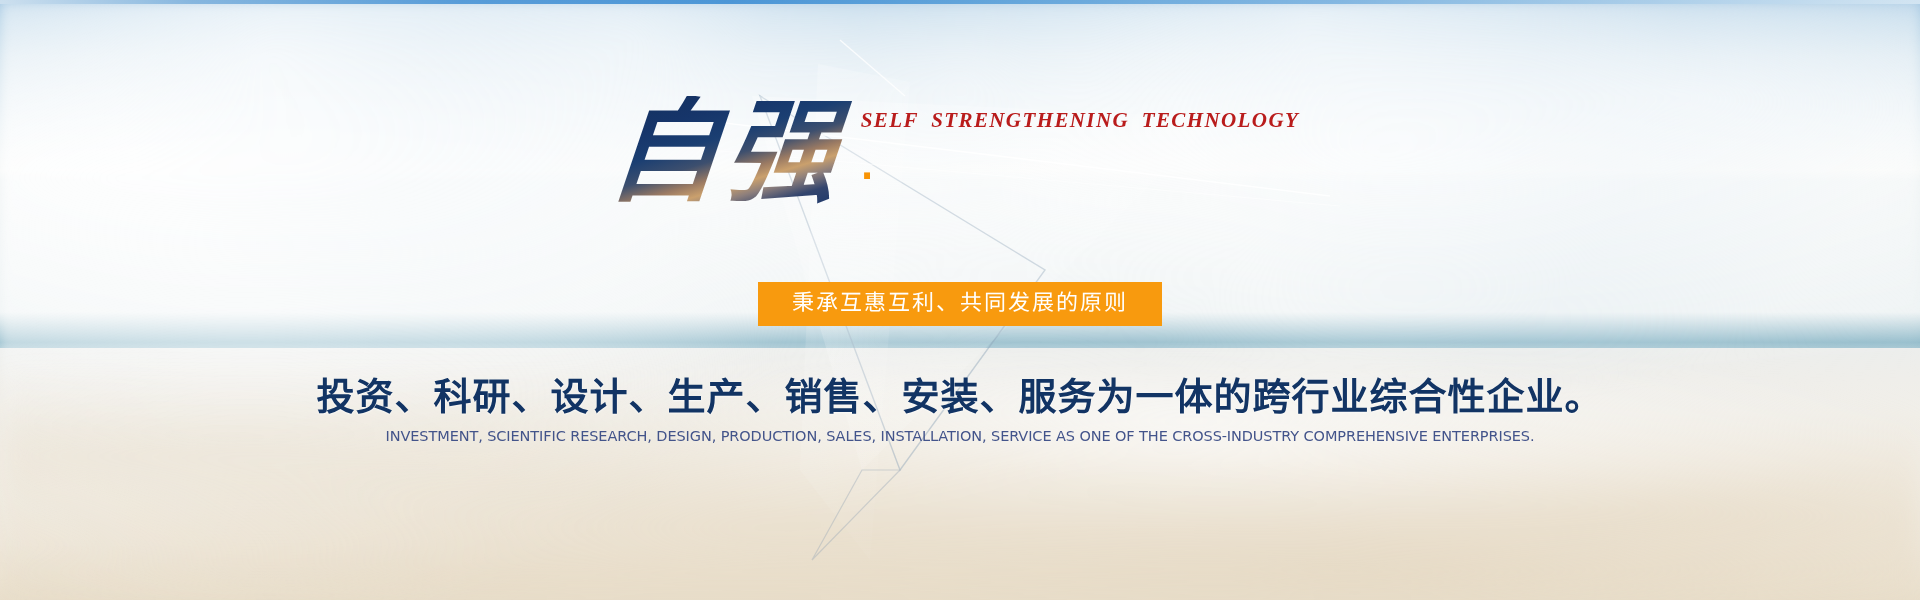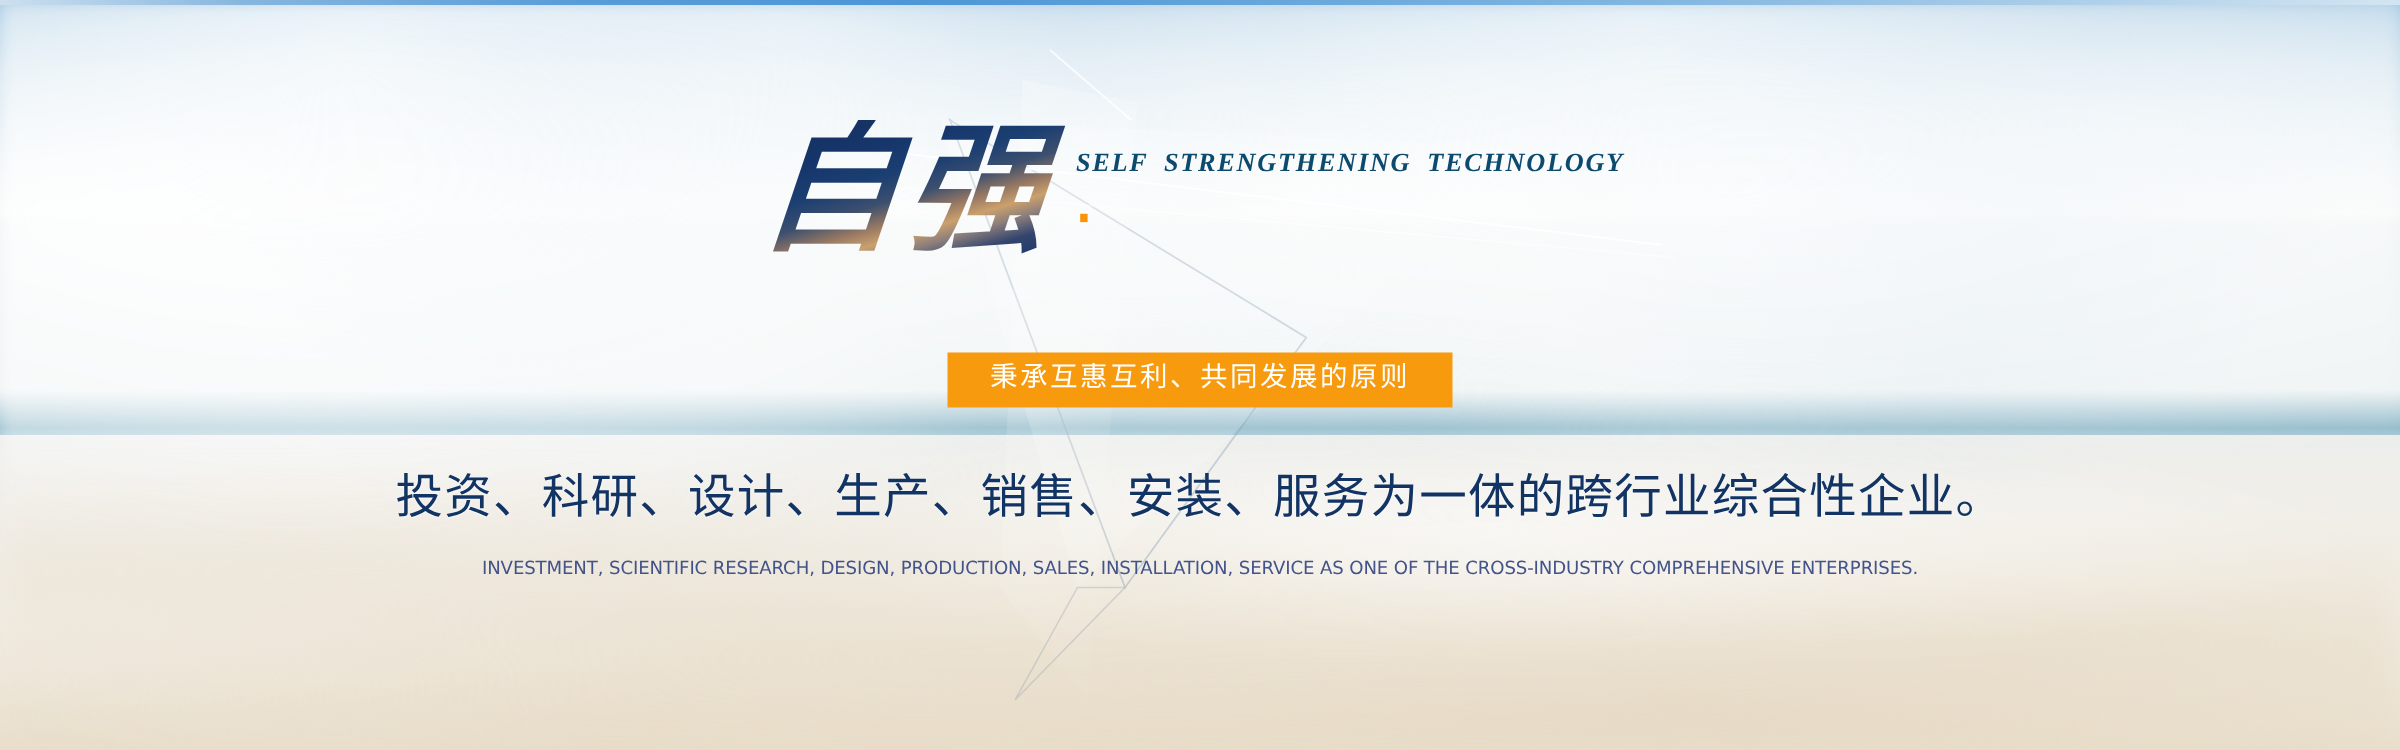--- a/index.html
+++ b/index.html
@@ -165,23 +165,23 @@
     margin-left:4px;
   }
 
   .eng-tag {
     font-family:"Liberation Serif", "DejaVu Serif", serif;
     font-style:italic;
     font-weight:700;
     font-size:21px;
     letter-spacing:1.4px;
     word-spacing:6px;
-    color:#0c4a6e;
-    white-space:nowrap;
-    margin-bottom:6px;
+    color:#b91c1c;
+    white-space:nowrap;
+    margin-bottom:16px;
     padding-left:6px;
   }
 
   .kj-line {
     display:flex;
     align-items:center;
     white-space:nowrap;
   }
   .kj-dot {
     color:#F89406;
@@ -216,31 +216,31 @@
   }
 
   
   .headline-wrap {
     position:absolute; left:0; right:0; top:366px;
     display:flex; justify-content:center;
   }
   .headline {
     font-family:"DejaVu Sans", "Liberation Sans", sans-serif;
     font-size:38px;
-    font-weight:400;
+    font-weight:700;
     color:#123464;
     letter-spacing:1px;
     white-space:nowrap;
     text-shadow:0 1px 2px rgba(255,255,255,0.65);
     text-align:right;
   }
 
   
   .sub-wrap {
-    position:absolute; left:0; right:0; top:447px;
+    position:absolute; left:0; right:0; top:428px;
     display:flex; justify-content:center;
   }
   .sub-en {
     font-family:"DejaVu Sans", "Liberation Sans", sans-serif;
     font-size:14.5px;
     font-weight:400;
     color:#3a4c86;
     letter-spacing:-0.1px;
     white-space:nowrap;
     opacity:.95;

